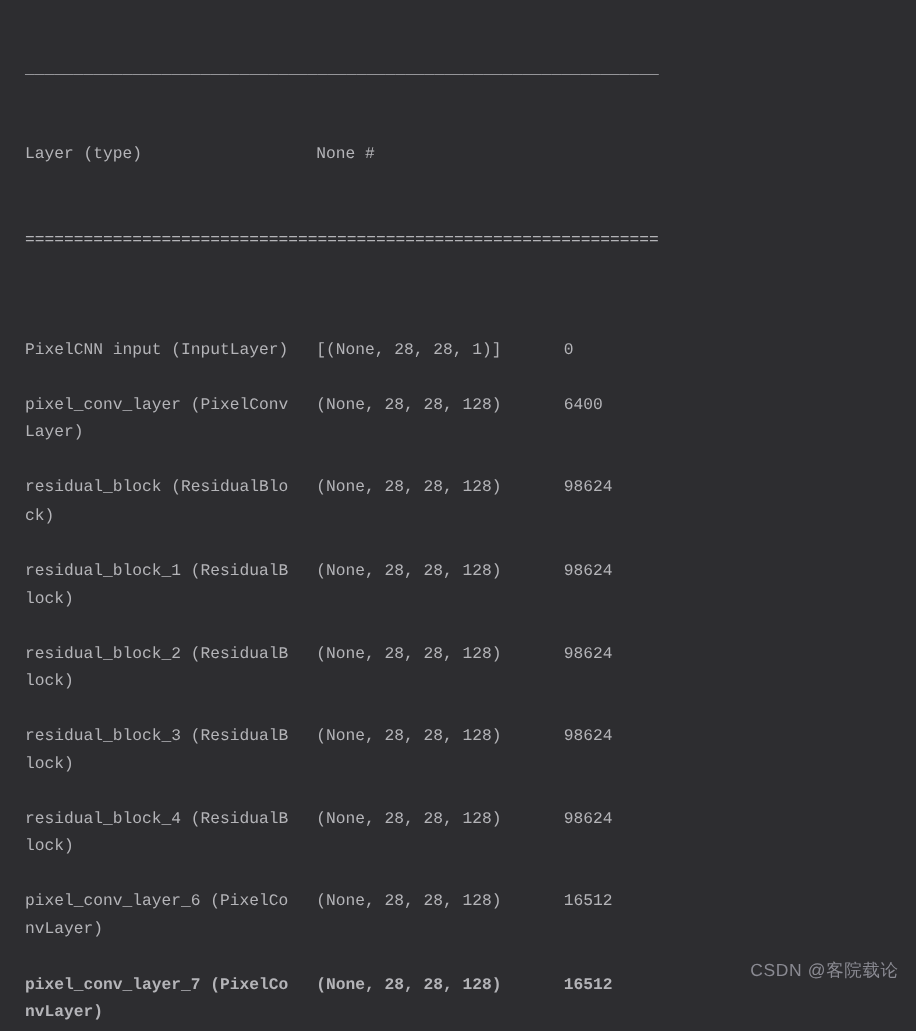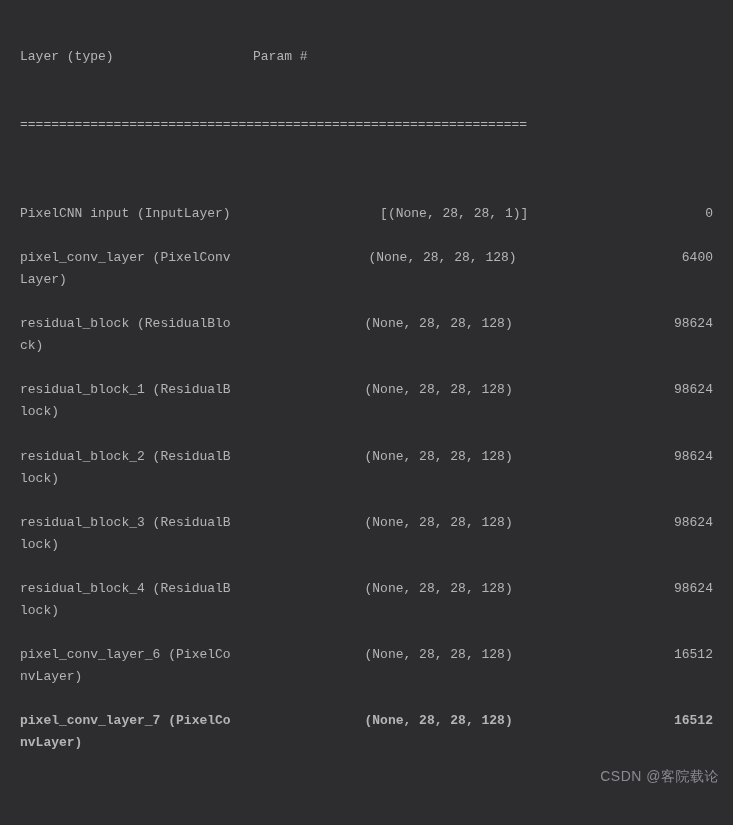--- a/index.html
+++ b/index.html
@@ -33,21 +33,20 @@
     }
     .layer-row-group {
       margin-bottom: 22px;
     }
     .layer-row-group:last-of-type {
       margin-bottom: 0;
       font-weight: bold;
     }
     .row {
       display: flex;
-      justify-content: space-between;
     }
     .col1 {
       width: 233px;
       flex-shrink: 0;
     }
     .col2 {
       width: 198px;
       flex-shrink: 0;
     }
     .col3 {
@@ -60,23 +59,24 @@
       color: #8a8a92;
       font-family: -apple-system, BlinkMacSystemFont, "Segoe UI", sans-serif;
       font-size: 14px;
       letter-spacing: 0.5px;
     }
   </style>
 </head>
 <body>
 
 <div class="terminal">
+  <div class="divider">_________________________________________________________________</div>
   <div class="header-row">
     <span class="col1">Layer (type)</span>
-    <span class="col3">Param #</span>
+    <span class="col3">None #</span>
   </div>
   <div class="divider">=================================================================</div>
 
   <div id="rows-container"><div class="layer-row-group"><div class="row"><span class="col1">PixelCNN input (InputLayer)</span><span class="col2">[(None, 28, 28, 1)]</span><span class="col3">0</span></div></div><div class="layer-row-group"><div class="row"><span class="col1">pixel_conv_layer (PixelConv</span><span class="col2">(None, 28, 28, 128)</span><span class="col3">6400</span></div><div class="row"><span class="col1">Layer)</span></div></div><div class="layer-row-group"><div class="row"><span class="col1">residual_block (ResidualBlo</span><span class="col2">(None, 28, 28, 128)</span><span class="col3">98624</span></div><div class="row"><span class="col1">ck)</span></div></div><div class="layer-row-group"><div class="row"><span class="col1">residual_block_1 (ResidualB</span><span class="col2">(None, 28, 28, 128)</span><span class="col3">98624</span></div><div class="row"><span class="col1">lock)</span></div></div><div class="layer-row-group"><div class="row"><span class="col1">residual_block_2 (ResidualB</span><span class="col2">(None, 28, 28, 128)</span><span class="col3">98624</span></div><div class="row"><span class="col1">lock)</span></div></div><div class="layer-row-group"><div class="row"><span class="col1">residual_block_3 (ResidualB</span><span class="col2">(None, 28, 28, 128)</span><span class="col3">98624</span></div><div class="row"><span class="col1">lock)</span></div></div><div class="layer-row-group"><div class="row"><span class="col1">residual_block_4 (ResidualB</span><span class="col2">(None, 28, 28, 128)</span><span class="col3">98624</span></div><div class="row"><span class="col1">lock)</span></div></div><div class="layer-row-group"><div class="row"><span class="col1">pixel_conv_layer_6 (PixelCo</span><span class="col2">(None, 28, 28, 128)</span><span class="col3">16512</span></div><div class="row"><span class="col1">nvLayer)</span></div></div><div class="layer-row-group"><div class="row"><span class="col1">pixel_conv_layer_7 (PixelCo</span><span class="col2">(None, 28, 28, 128)</span><span class="col3">16512</span></div><div class="row"><span class="col1">nvLayer)</span></div></div></div>
 
   
 </div>
 
 <div class="watermark">CSDN @客院载论</div>
 

